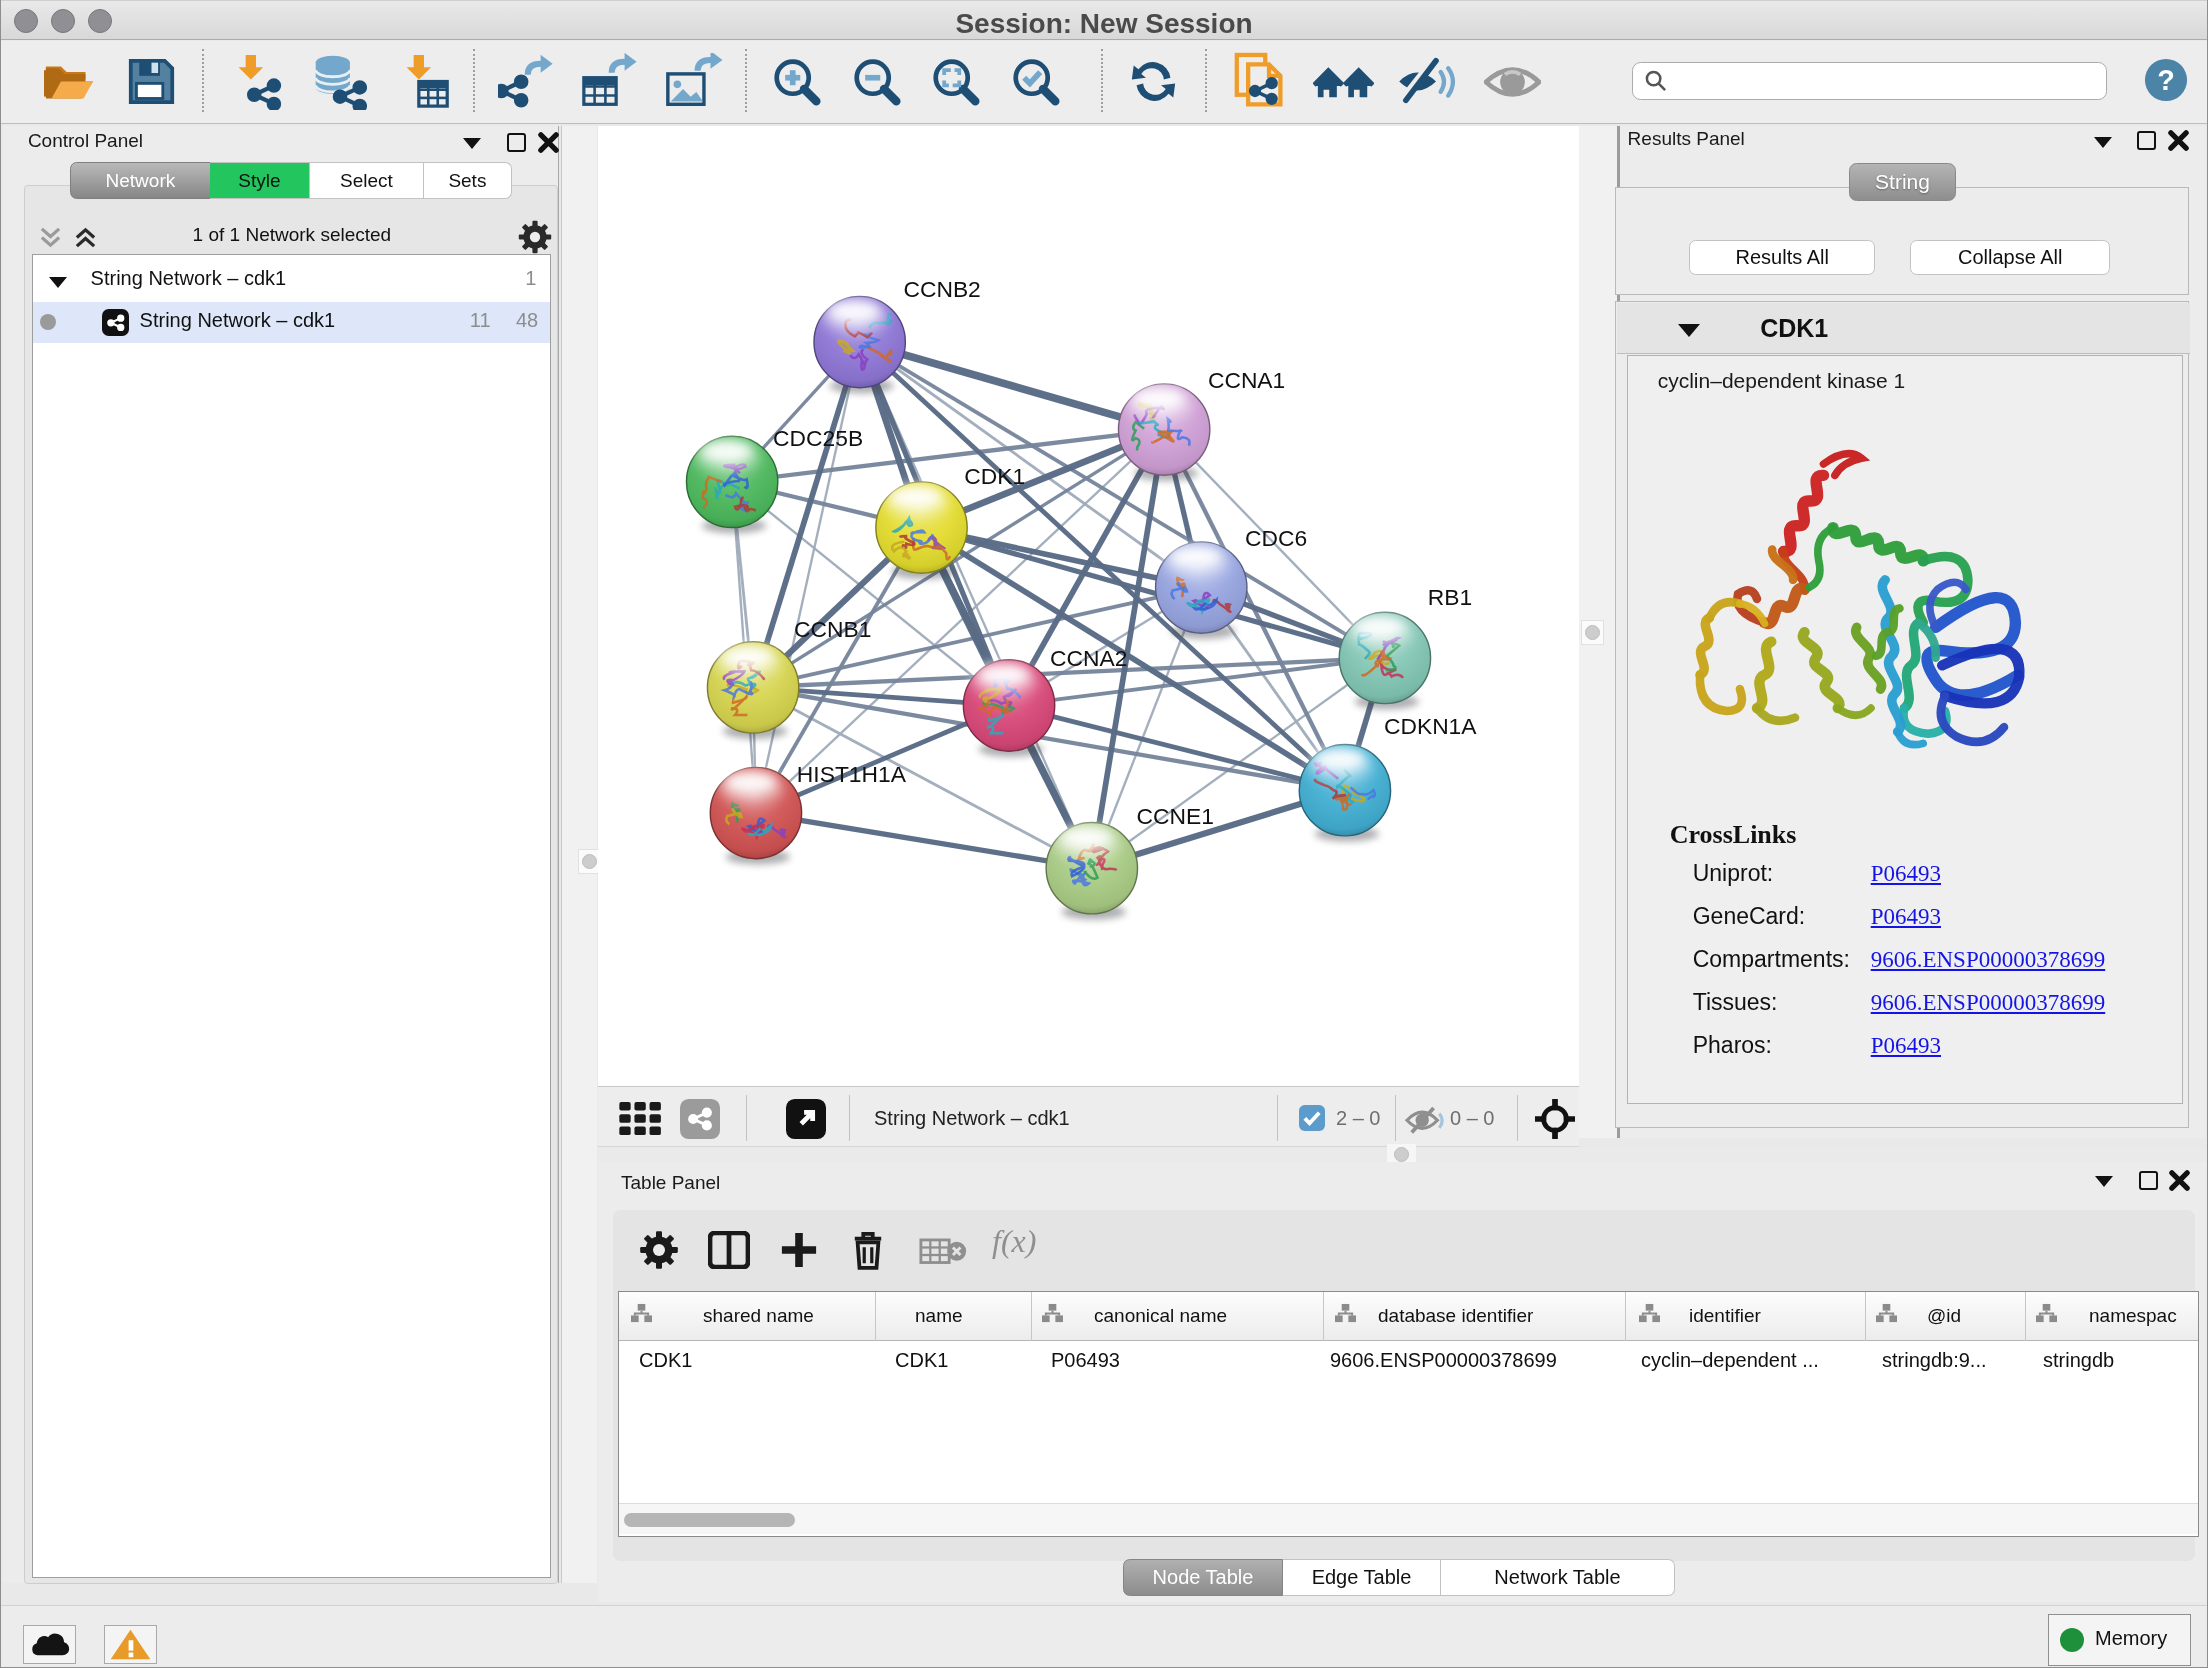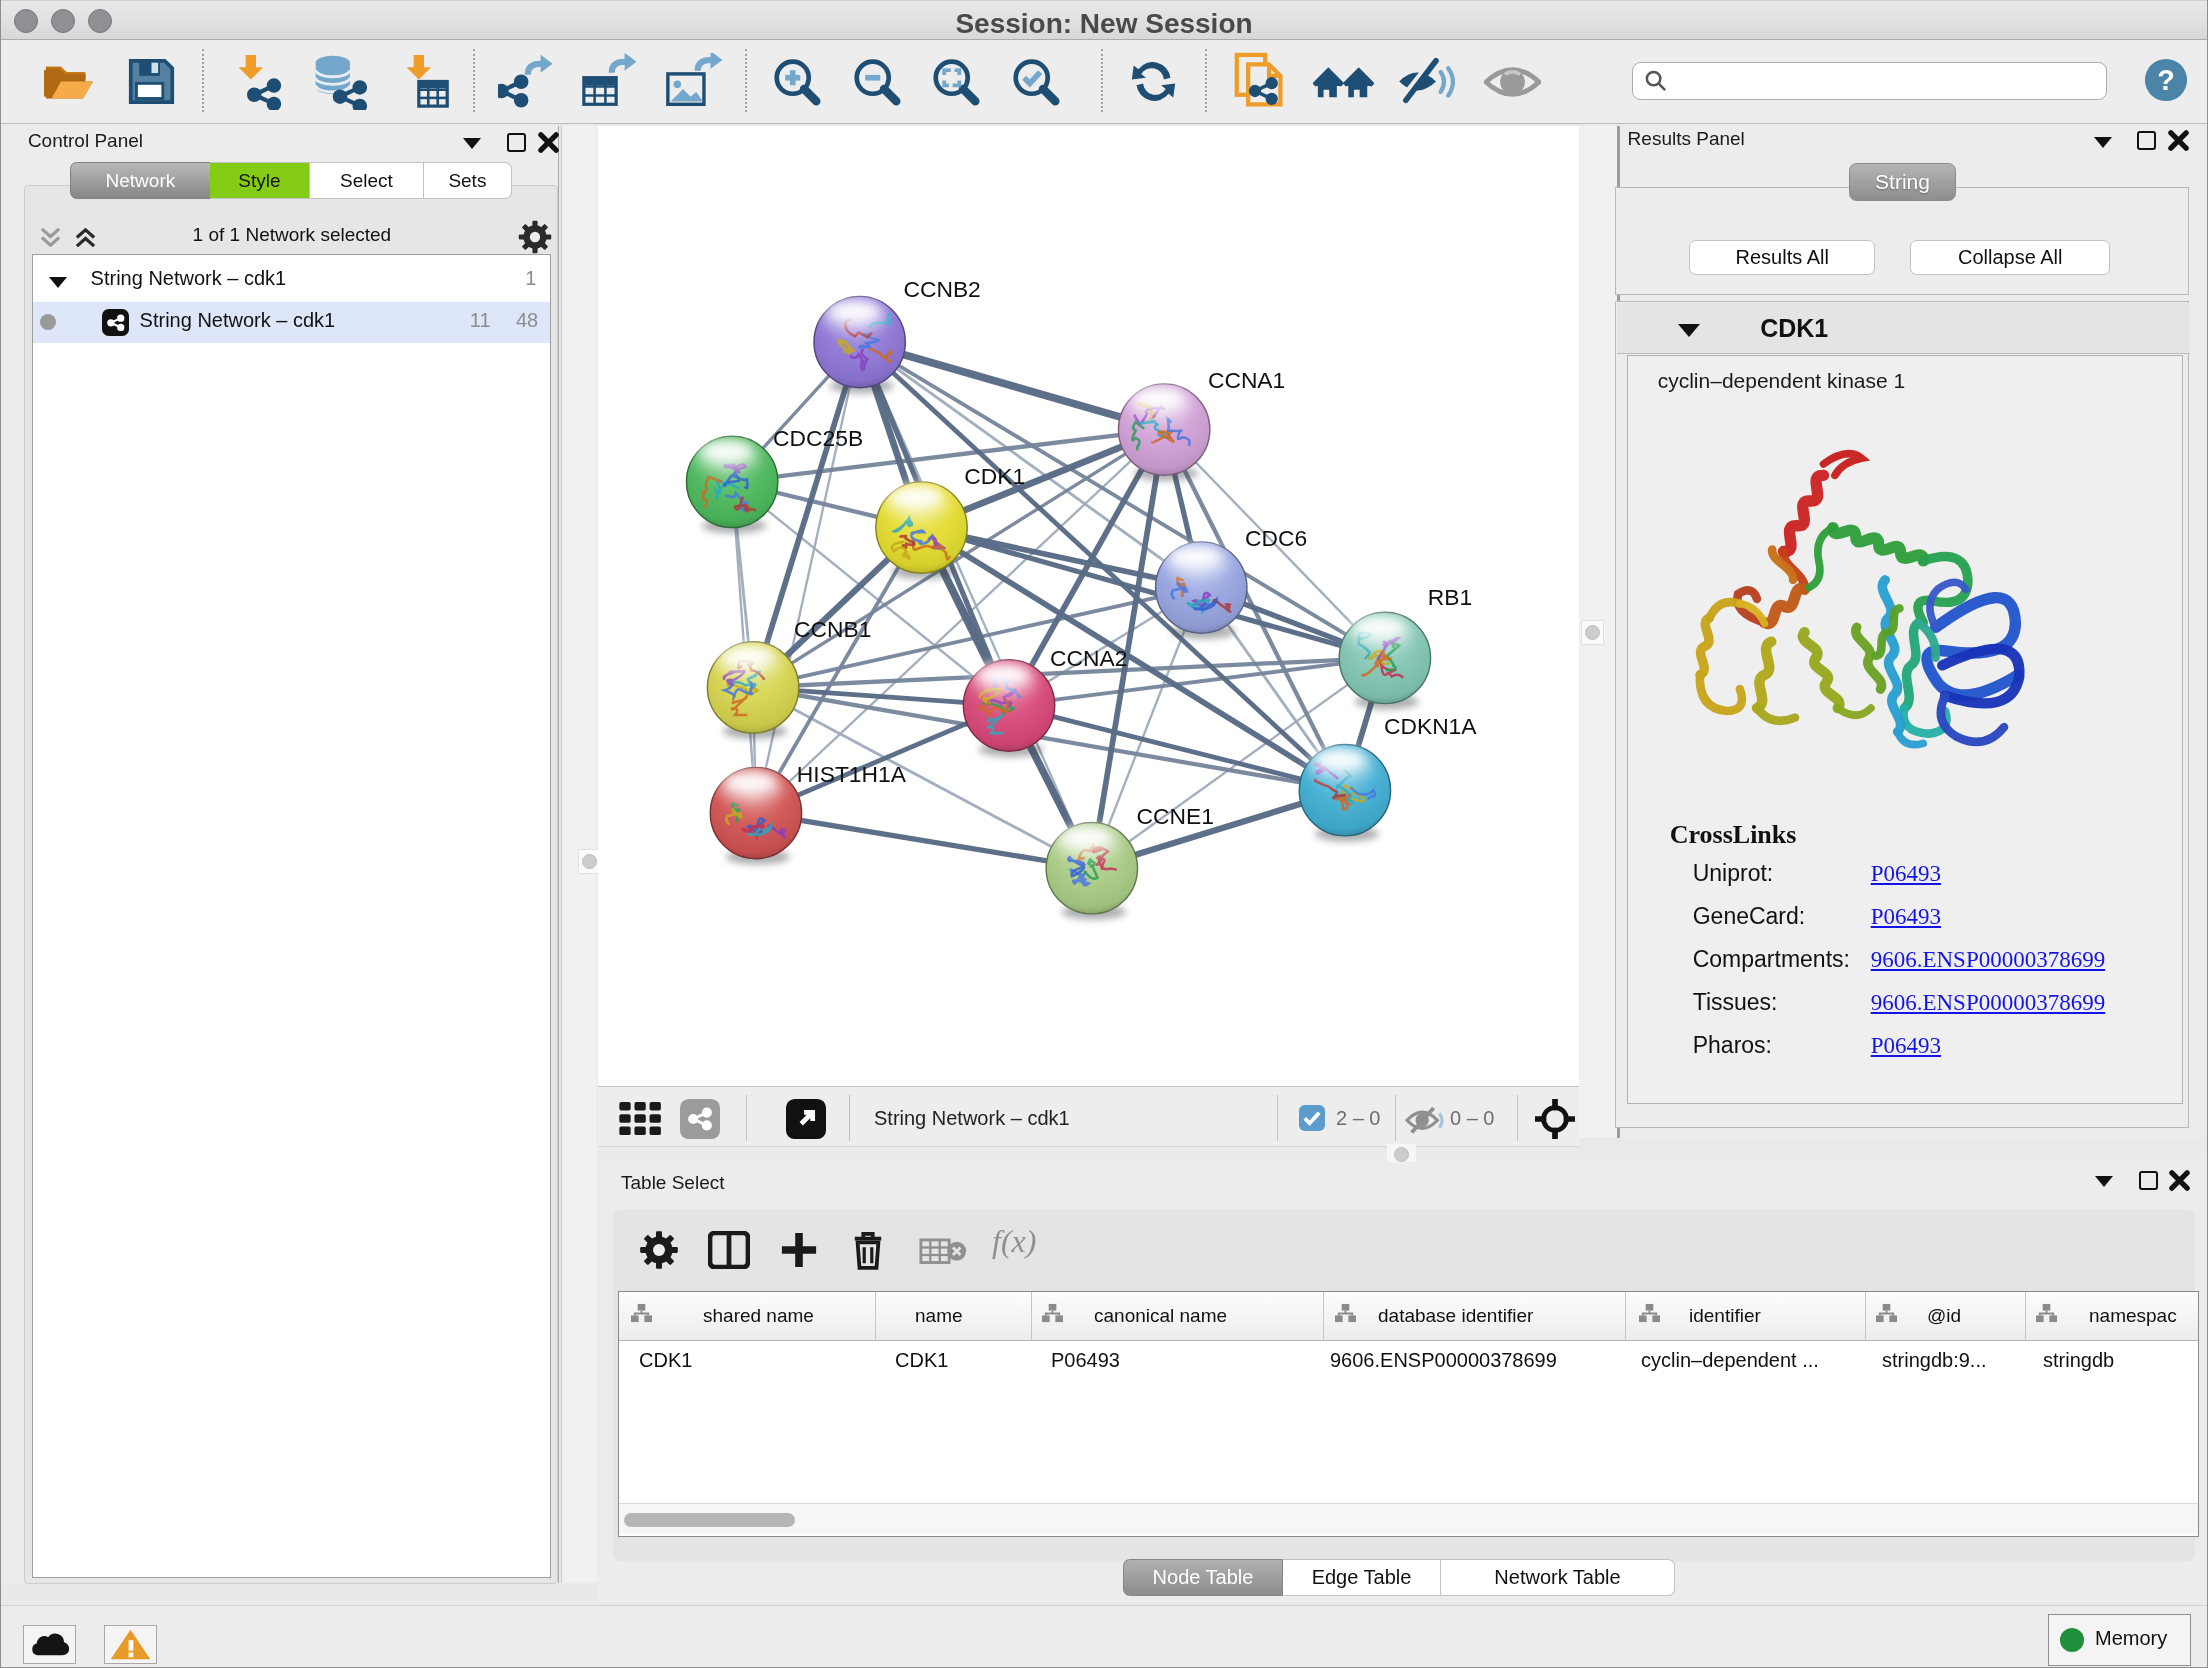--- a/index.html
+++ b/index.html
@@ -170,21 +170,21 @@
 
 <div class="abs" style="left:2.9px;top:126px;width:556px;height:1457px;background:#ececec;border-right:1.9px solid #a8a8a8">
   <div class="abs" style="left:25px;top:3.8px;font-size:19px;color:#1a1a1a">Control Panel</div>
   <div style="position:absolute;left:460px;top:12.4px;width:0;height:0;border-left:9.5px solid transparent;border-right:9.5px solid transparent;border-top:11.4px solid #111"></div>
   <div style="position:absolute;left:504px;top:6.7px;width:19px;height:19px;border:2.9px solid #111;border-radius:2.9px"></div>
   <svg style="position:absolute;left:535px;top:5.7px" width="21" height="21" viewBox="0 0 22 22">
       <path d="M3,3 L19,19 M19,3 L3,19" stroke="#111" stroke-width="5.5" stroke-linecap="round"></path>
     </svg>
 
   <div class="abs" style="left:67px;top:36px;width:141px;height:37px;background:linear-gradient(#b9b9b9,#868686);border:1px solid #7f7f7f;border-radius:6.7px 0 0 6.7px;color:#fff;font-size:19px;text-align:center;line-height:35px;z-index:3">Network</div>
-  <div class="abs" style="left:207px;top:36px;width:100px;height:37px;background:#84cc16;border:1px solid #c2c2c2;border-left:none;color:#111;font-size:19px;text-align:center;line-height:35px;z-index:3">Style</div>
+  <div class="abs" style="left:207px;top:36px;width:100px;height:37px;background:#22c55e;border:1px solid #c2c2c2;border-left:none;color:#111;font-size:19px;text-align:center;line-height:35px;z-index:3">Style</div>
   <div class="abs" style="left:307px;top:36px;width:114px;height:37px;background:#fff;border:1px solid #c2c2c2;border-left:none;color:#111;font-size:19px;text-align:center;line-height:35px;z-index:3">Select</div>
   <div class="abs" style="left:421px;top:36px;width:88px;height:37px;background:#fff;border:1px solid #c2c2c2;border-left:none;border-radius:0 6.7px 6.7px 0;color:#111;font-size:19px;text-align:center;line-height:35px;z-index:3">Sets</div>
 
   <div class="abs" style="left:21px;top:59px;width:534px;height:1399px;background:#e6e6e6;border:1px solid #cdcdcd;border-radius:3.8px">
 
     <svg style="position:absolute;left:13.3px;top:40px" width="25" height="23" viewBox="0 0 26 24">
         <path d="M4,3 l9,8 l9,-8 M4,12 l9,8 l9,-8" stroke="#9a9a9a" stroke-width="3.4" fill="none"></path>
       </svg>
     <svg style="position:absolute;left:48px;top:40px" width="25" height="23" viewBox="0 0 26 24">
         <path d="M4,21 l9,-8 l9,8 M4,12 l9,-8 l9,8" stroke="#2a2a2a" stroke-width="3.4" fill="none"></path>
@@ -661,21 +661,21 @@
         Uniprot:<br>GeneCard:<br>Compartments:<br>Tissues:<br>Pharos:
       </div>
       <div class="abs" style="left:243px;top:496px;font-size:23px;color:#1414e6;font-family:'Liberation Serif',serif;line-height:43px;text-decoration:underline">
         P06493<br>P06493<br>9606.ENSP00000378699<br>9606.ENSP00000378699<br>P06493
       </div>
     </div>
   </div>
 </div>
 
 <div class="abs" style="left:598px;top:1162px;width:1610px;height:440px;background:#ececec">
-  <div class="abs" style="left:23px;top:9.5px;font-size:19px;color:#1a1a1a">Table Select</div>
+  <div class="abs" style="left:23px;top:9.5px;font-size:19px;color:#1a1a1a">Table Panel</div>
   <div style="position:absolute;left:1497px;top:14.3px;width:0;height:0;border-left:9.5px solid transparent;border-right:9.5px solid transparent;border-top:11.4px solid #111"></div>
   <div style="position:absolute;left:1541px;top:8.6px;width:19px;height:19px;border:2.9px solid #111;border-radius:2.9px"></div>
   <svg style="position:absolute;left:1571px;top:7.6px" width="21" height="21" viewBox="0 0 22 22">
       <path d="M3,3 L19,19 M19,3 L3,19" stroke="#111" stroke-width="5.5" stroke-linecap="round"></path>
     </svg>
 
   <div class="abs" style="left:15px;top:48px;width:1582px;height:351px;background:#e4e4e4;border-radius:7.6px">
     <svg style="position:absolute;left:27px;top:21px" width="38" height="38" viewBox="0 0 40 40">
         <rect x="-3.15" y="-19.8" width="6.3" height="8.25" rx="1.2" transform="translate(20,20) rotate(90.0)" fill="#1a1a1a"></rect>
         <rect x="-3.15" y="-19.8" width="6.3" height="8.25" rx="1.2" transform="translate(20,20) rotate(135.0)" fill="#1a1a1a"></rect>

